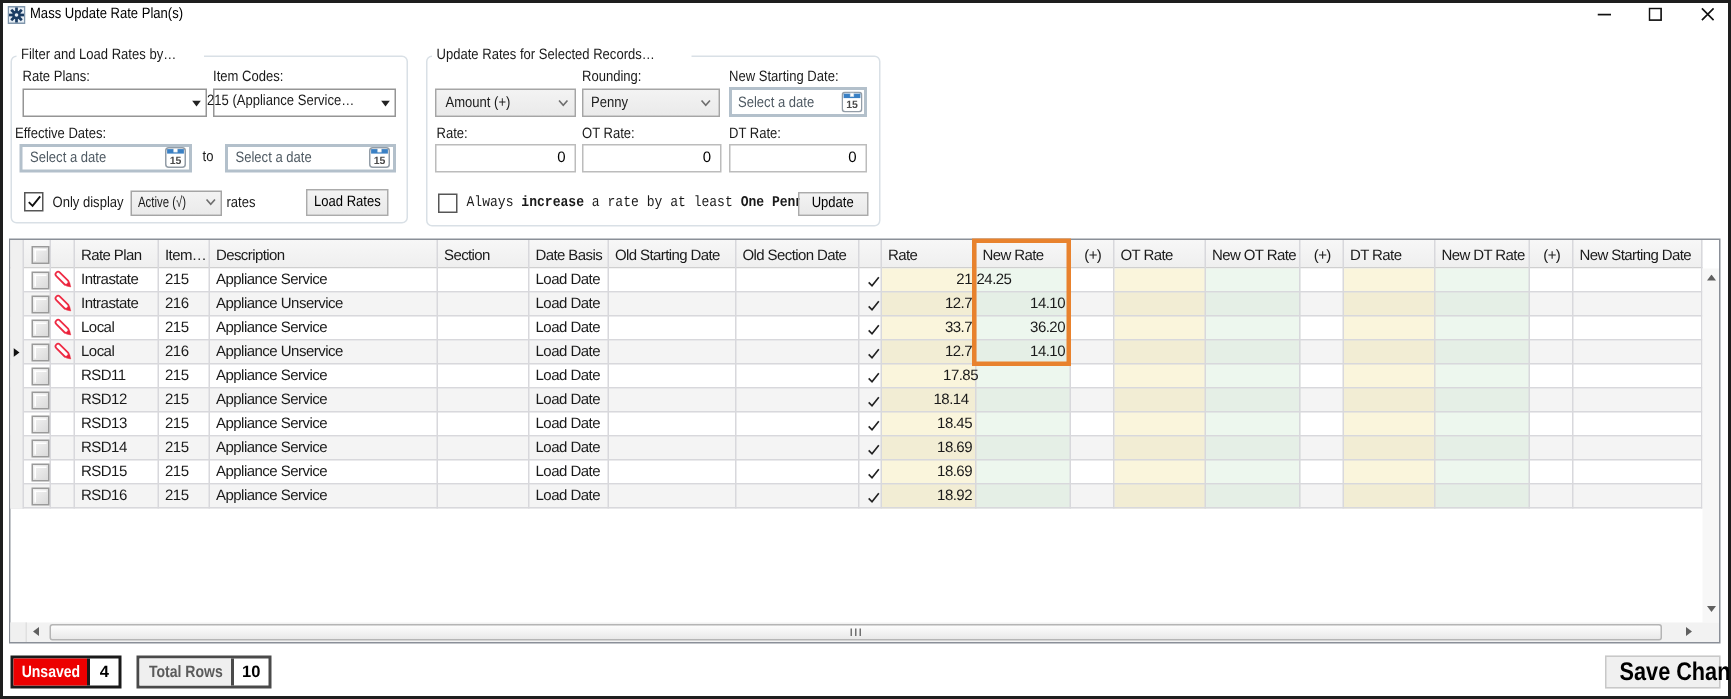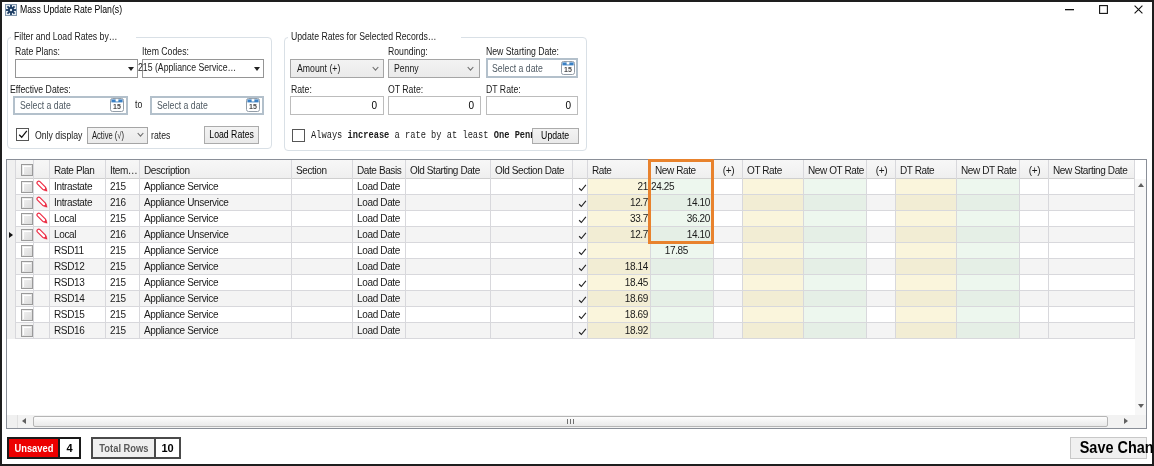--- a/index.html
+++ b/index.html
@@ -243,32 +243,32 @@
 <div style="position:absolute;left:21px;top:245px;width:12px;height:12px;box-sizing:border-box;border:1px solid #9A9A9A;background:linear-gradient(135deg,#F2F2F2,#DADADA)">
     <div style="position:absolute;left:1px;top:1px;right:1px;bottom:1px;border:1px solid #fff;border-right:none;border-bottom:none;background:linear-gradient(135deg,#EEEEEE,#DDDDDD)"></div>
   </div>
 <div class="cell" style="left:54px;top:245px;width:50px">RSD11</div>
 <div class="cell" style="left:110px;top:245px;width:28px">215</div>
 <div class="cell" style="left:144px;top:245px;width:146px">Appliance Service</div>
 <div class="cell" style="left:357px;top:245px;width:47px">Load Date</div>
 <svg style="position:absolute;left:578px;top:248px" width="9" height="8" viewBox="0 0 10 9">
     <polyline points="1.2,4.8 3.7,7.3 8.8,0.9" fill="none" stroke="#222" stroke-width="1.25"></polyline>
   </svg>
-<div class="cell" style="left:616px;top:245px;width:72px;text-align:right">17.85</div>
+<div class="cell" style="left:580px;top:245px;width:72px;text-align:right">17.85</div>
 <div style="position:absolute;left:21px;top:261px;width:12px;height:12px;box-sizing:border-box;border:1px solid #9A9A9A;background:linear-gradient(135deg,#F2F2F2,#DADADA)">
     <div style="position:absolute;left:1px;top:1px;right:1px;bottom:1px;border:1px solid #fff;border-right:none;border-bottom:none;background:linear-gradient(135deg,#EEEEEE,#DDDDDD)"></div>
   </div>
 <div class="cell" style="left:54px;top:261px;width:50px">RSD12</div>
 <div class="cell" style="left:110px;top:261px;width:28px">215</div>
 <div class="cell" style="left:144px;top:261px;width:146px">Appliance Service</div>
 <div class="cell" style="left:357px;top:261px;width:47px">Load Date</div>
 <svg style="position:absolute;left:578px;top:264px" width="9" height="8" viewBox="0 0 10 9">
     <polyline points="1.2,4.8 3.7,7.3 8.8,0.9" fill="none" stroke="#222" stroke-width="1.25"></polyline>
   </svg>
-<div class="cell" style="left:588px;top:261px;width:60px;text-align:right">18.14</div>
+<div class="cell" style="left:604px;top:261px;width:60px;text-align:center">18.14</div>
 <div style="position:absolute;left:21px;top:277px;width:12px;height:12px;box-sizing:border-box;border:1px solid #9A9A9A;background:linear-gradient(135deg,#F2F2F2,#DADADA)">
     <div style="position:absolute;left:1px;top:1px;right:1px;bottom:1px;border:1px solid #fff;border-right:none;border-bottom:none;background:linear-gradient(135deg,#EEEEEE,#DDDDDD)"></div>
   </div>
 <div class="cell" style="left:54px;top:277px;width:50px">RSD13</div>
 <div class="cell" style="left:110px;top:277px;width:28px">215</div>
 <div class="cell" style="left:144px;top:277px;width:146px">Appliance Service</div>
 <div class="cell" style="left:357px;top:277px;width:47px">Load Date</div>
 <svg style="position:absolute;left:578px;top:280px" width="9" height="8" viewBox="0 0 10 9">
     <polyline points="1.2,4.8 3.7,7.3 8.8,0.9" fill="none" stroke="#222" stroke-width="1.25"></polyline>
   </svg>

